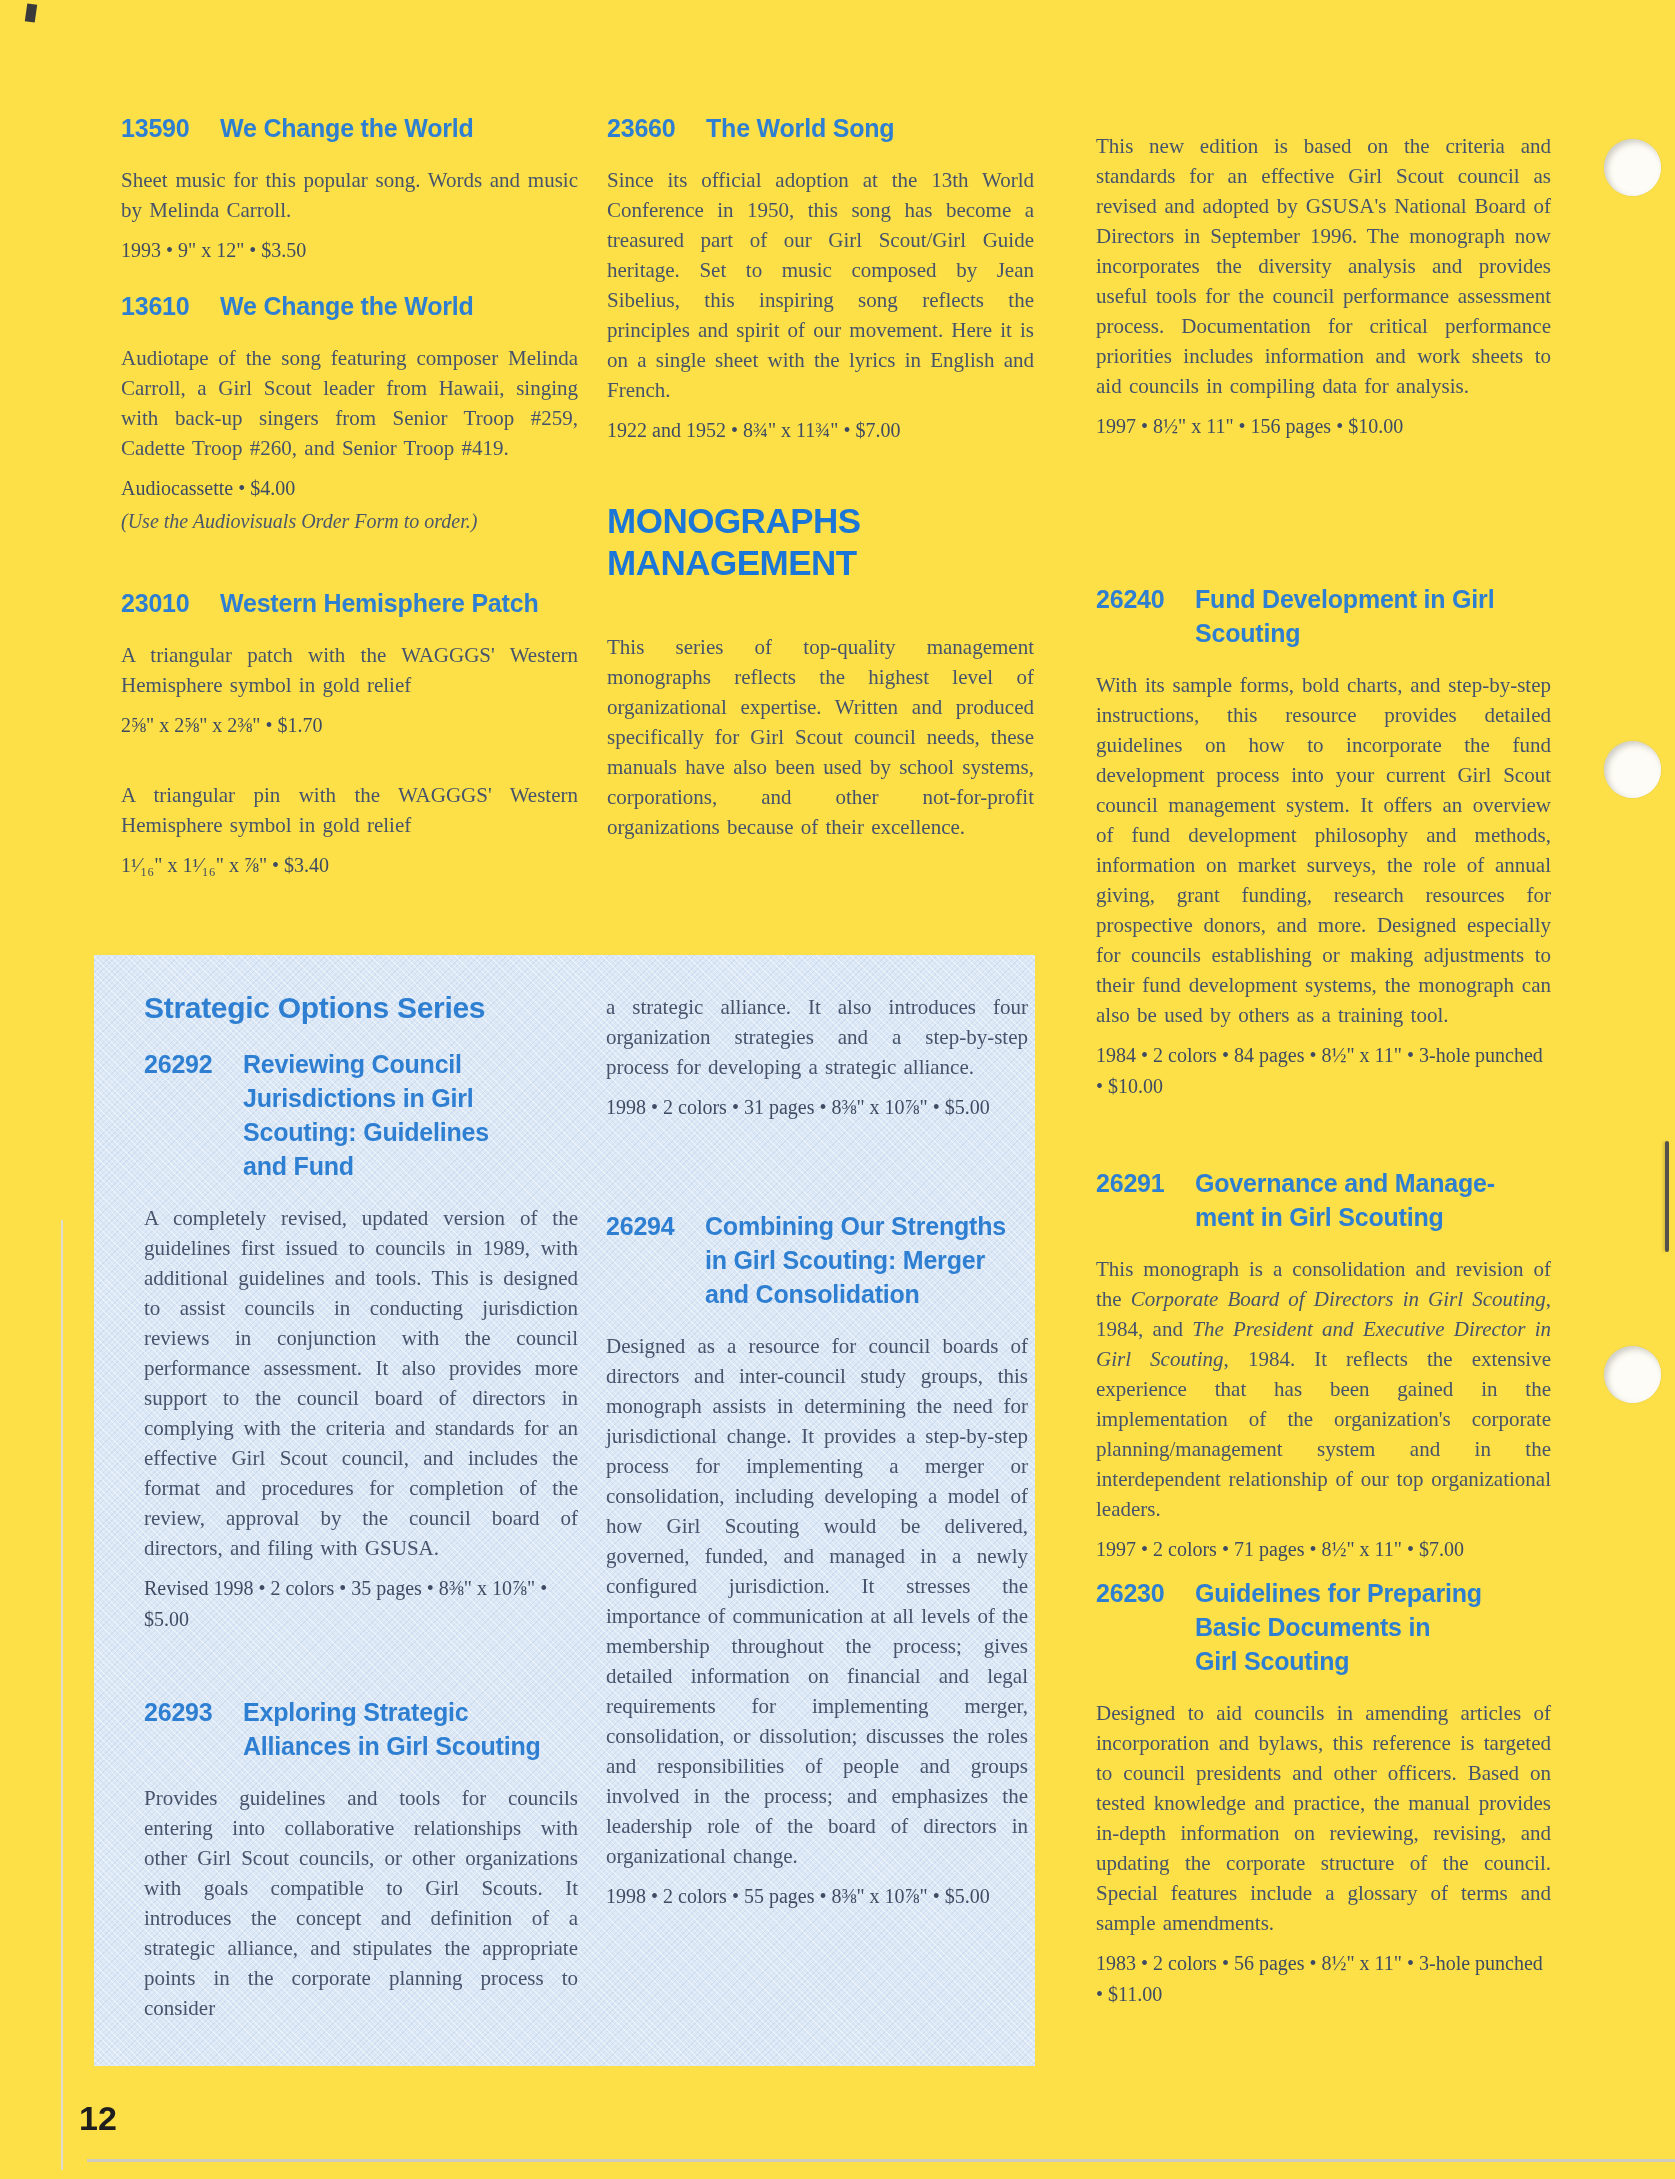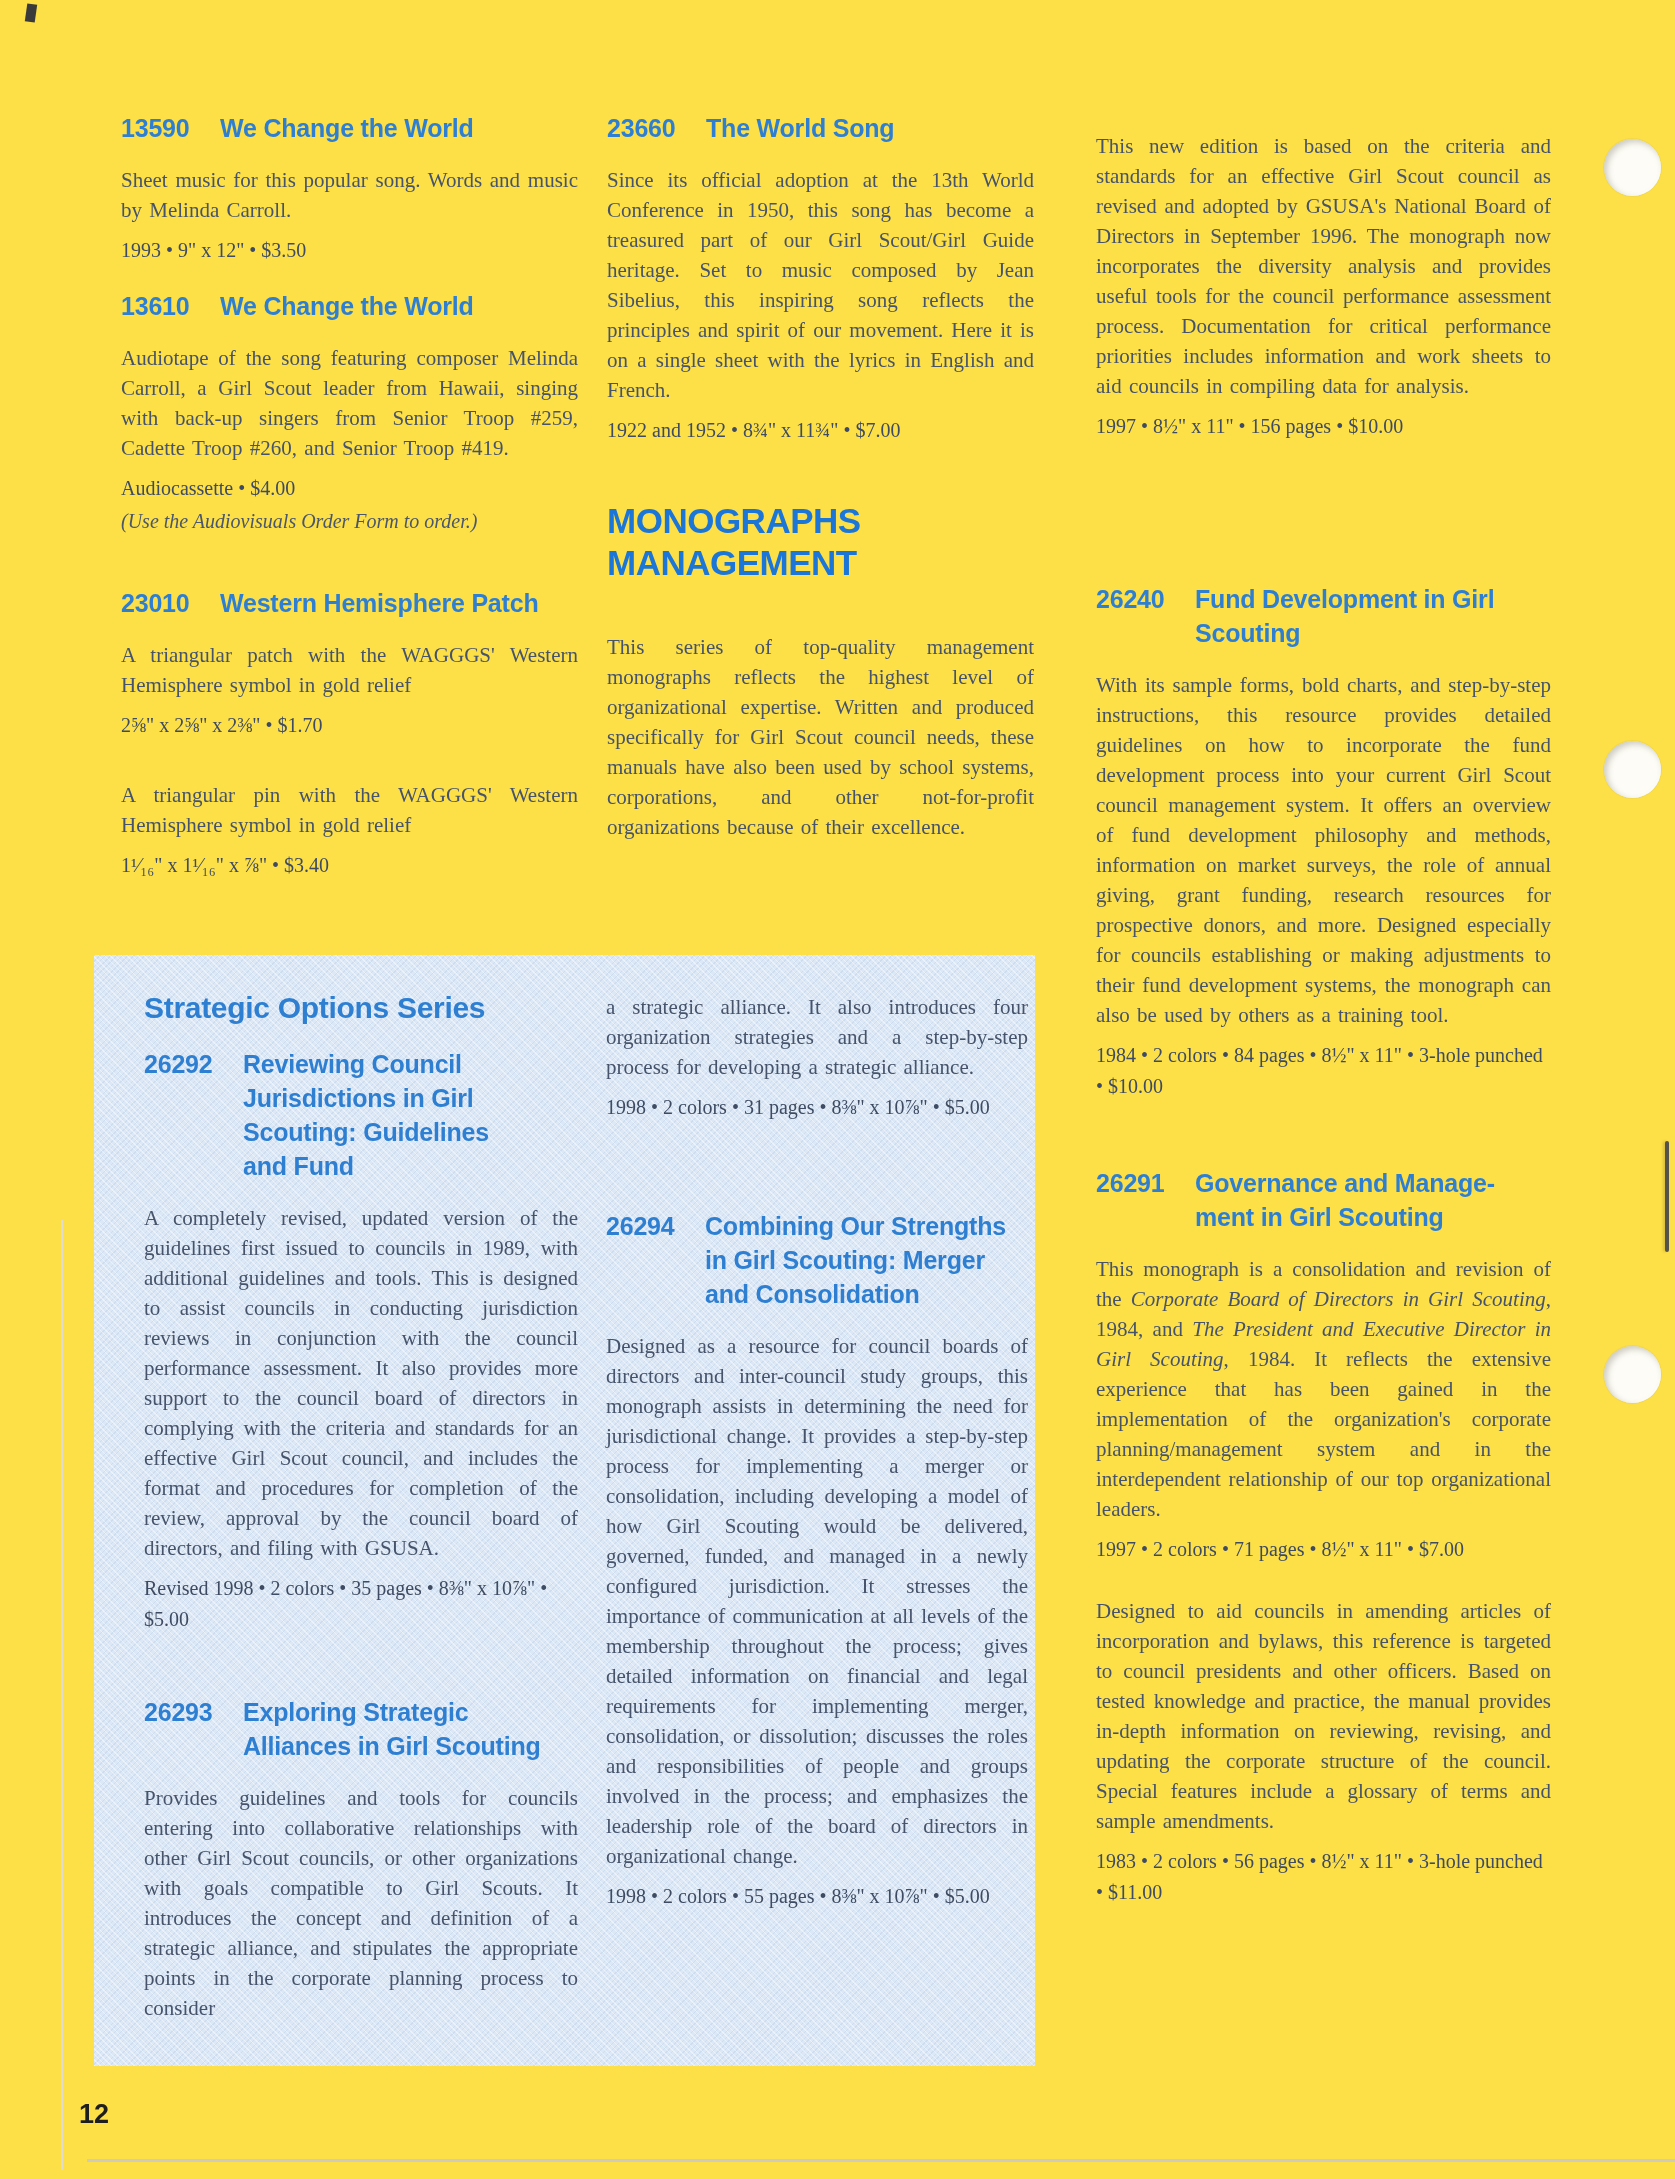--- a/index.html
+++ b/index.html
@@ -56,21 +56,21 @@
   .punch.p1 { top:139px; }
   .punch.p2 { top:741px; }
   .punch.p3 { top:1346px; }
   .tab-line {
     position:absolute; left:1665px; top:1141px; width:4px; height:111px;
     background:#55514b; border-radius:2px; box-shadow:-2px 0 3px rgba(0,0,0,0.15);
   }
   .footer-num {
     position:absolute; left:79px; top:2099px;
     font-family:"Liberation Sans", sans-serif; font-weight:bold;
-    font-size:27px; color:#1e1e1e;
+    font-size:34px; color:#1e1e1e;
   }
   .bottom-rule { position:absolute; left:87px; top:2159px; width:1588px; height:3px; background:#cfcbc0; }
   .left-line { position:absolute; left:61px; top:1220px; width:2px; height:950px; background:#e0dcd2; }
   .corner-mark { position:absolute; left:26px; top:4px; width:10px; height:18px; background:#3a3a3a; transform:rotate(8deg); }
   i { font-style:italic; }
 </style>
 </head>
 <body>
 
 <div class="page">
@@ -168,20 +168,28 @@
         <span class="title">
           <span class="tl">Governance and Manage-</span>
           <span class="tl">ment in Girl Scouting</span>
         </span>
       </h3>
       <p class="body"><span>This monograph is a consolidation and revision of the </span><i>Corporate Board of Directors in Girl Scouting</i><span>, 1984, and </span><i>The President and Executive Director in Girl Scouting</i><span>, 1984. It reflects the extensive experience that has been gained in the implementation of the organization's corporate planning/management system and in the interdependent relationship of our top organizational leaders.</span></p>
       <p class="spec">1997 • 2 colors • 71 pages • 8½" x 11" • $7.00</p>
     </article>
 
     <article class="item" style="top:1576px">
+      <h3 class="ih">
+        <span class="code">26230</span>
+        <span class="title">
+          <span class="tl">Guidelines for Preparing</span>
+          <span class="tl">Basic Documents in</span>
+          <span class="tl">Girl Scouting</span>
+        </span>
+      </h3>
       <p class="body">Designed to aid councils in amending articles of incorporation and bylaws, this reference is targeted to council presidents and other officers. Based on tested knowledge and practice, the manual provides in-depth information on reviewing, revising, and updating the corporate structure of the council. Special features include a glossary of terms and sample amendments.</p>
       <p class="spec">1983 • 2 colors • 56 pages • 8½" x 11" • 3-hole punched • $11.00</p>
     </article>
 
   </div>
 
   <div class="bluebox">
     <h2 class="series-heading">Strategic Options Series</h2>
 
     <div class="boxcolA">

